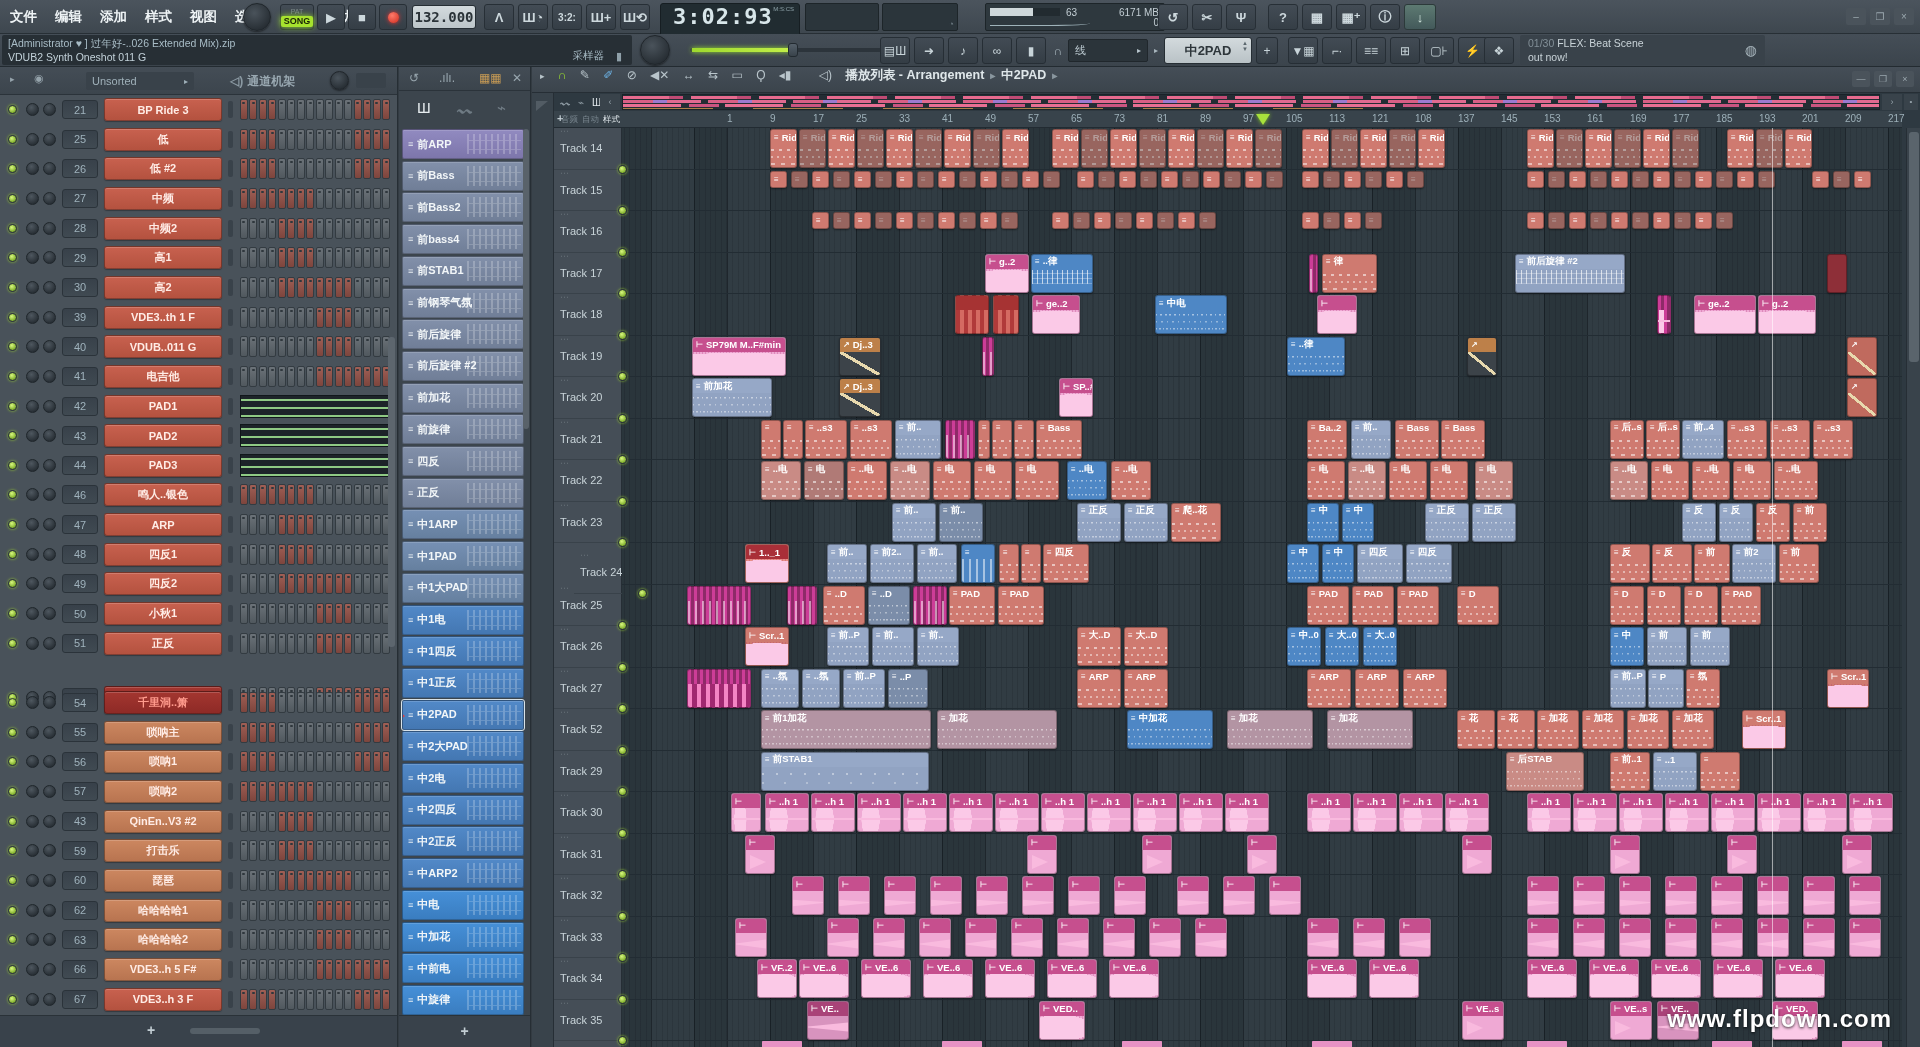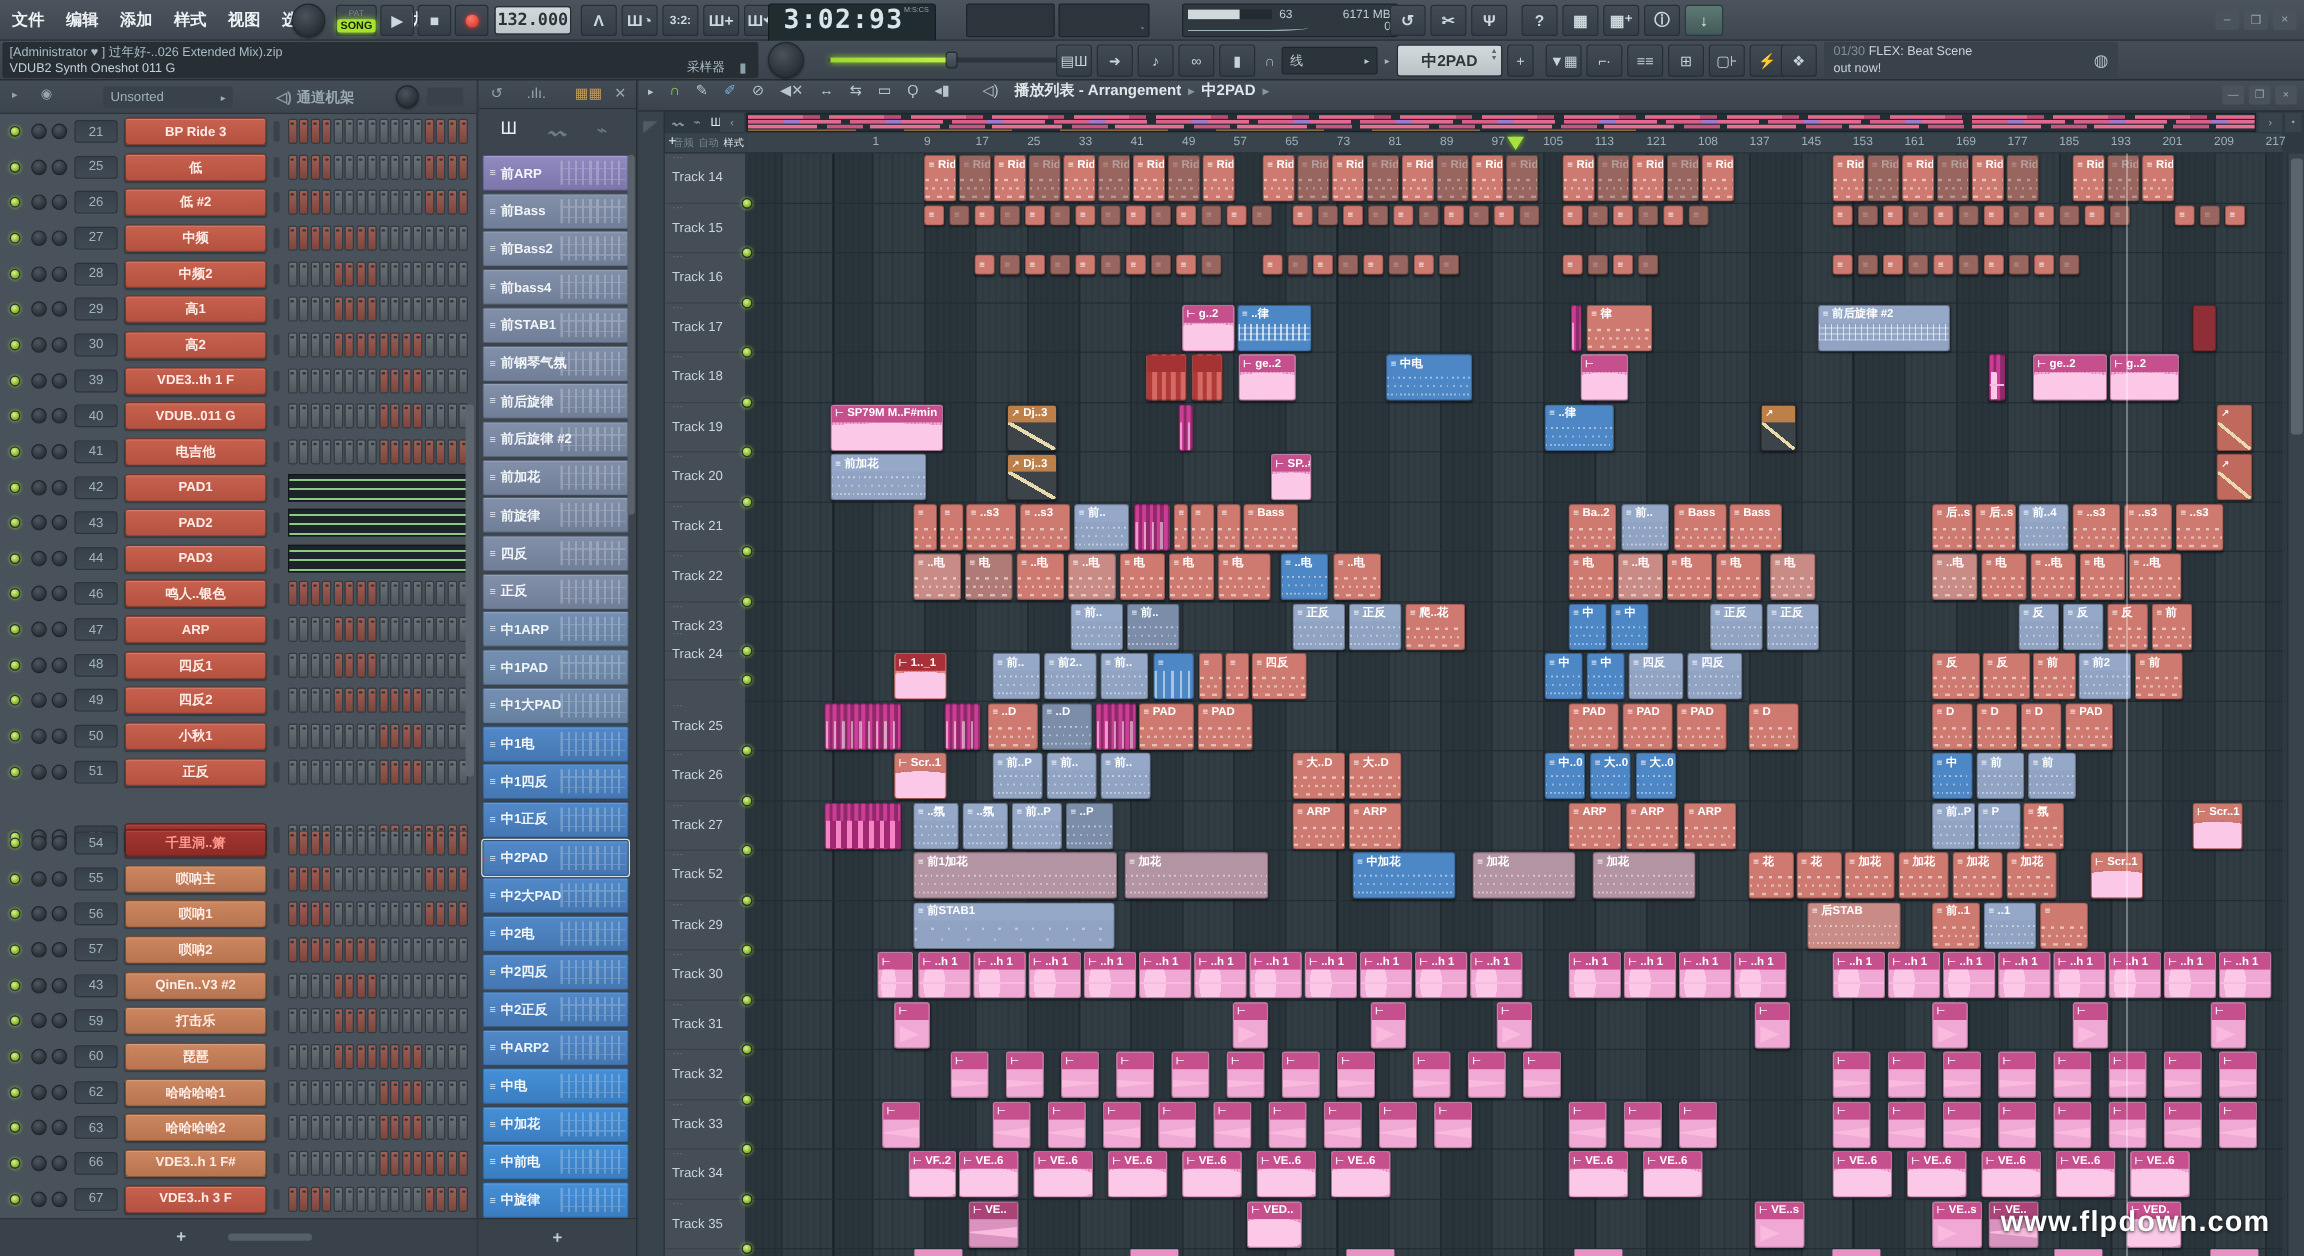--- a/index.html
+++ b/index.html
@@ -13,21 +13,21 @@
 #tb1-knob{left:243px;top:3px;width:28px;height:28px}
 .tbtn{position:absolute;top:4px;height:26px;background:linear-gradient(180deg,#434c55,#353e46);border:1px solid #272f36;border-radius:3px;color:#cdd8dd;display:flex;align-items:center;justify-content:center;font-size:13px}
 #songpat{left:280px;width:34px;display:flex;flex-direction:column;justify-content:center;align-items:center;gap:0}
 #pat-label{font-size:7px;color:#7c878e;line-height:8px}
 #song-label{font-size:9px;font-weight:bold;color:#1a2305;background:#a6e22e;border-radius:2px;padding:0 3px;line-height:11px;box-shadow:0 0 6px #9ade2e}
 #play-btn{left:317px;width:28px}#stop-btn{left:348px;width:28px}
 #rec-btn{left:379px;width:28px}
 #rec-btn .dot{width:11px;height:11px;border-radius:50%;background:radial-gradient(circle at 38% 32%,#ff7a6a,#cf2c1e);box-shadow:0 0 4px #e33}
 #tempo-lcd{left:412px;top:5px;width:64px;height:24px;background:linear-gradient(180deg,#d3dadd,#bcc5c9);border-radius:3px;border:1px solid #262e34;color:#2b3338;font:bold 14px "DejaVu Sans Mono",monospace;display:flex;align-items:center;justify-content:center;position:absolute}
 .ico{font-size:13px;font-weight:bold}
-#time-lcd{position:absolute;left:640px;top:3px;width:140px;height:40px;background:#212c31;border:1px solid #161e22;border-radius:3px;color:#d8e6ea}
+#time-lcd{position:absolute;left:660px;top:3px;width:140px;height:40px;background:#212c31;border:1px solid #161e22;border-radius:3px;color:#d8e6ea}
 #time-lcd .t{position:absolute;left:12px;top:0px;font:bold 22px "DejaVu Sans Mono",monospace;letter-spacing:1px}
 #time-lcd .u{position:absolute;right:5px;top:2px;font-size:6px;color:#8fa3aa}
 .lcd-panel{position:absolute;top:3px;height:28px;background:#2b353b;border:1px solid #1d2529;border-radius:2px}
 #cpu-panel{position:absolute;left:985px;top:3px;width:180px;height:28px;background:#2e383e;border:1px solid #1d2529;border-radius:2px;color:#c3ced4;font-size:10px}
 #cpu-bar{position:absolute;left:4px;top:4px;width:70px;height:8px;background:#222b30}
 #cpu-bar i{display:block;width:62%;height:100%;background:#cfd8db}
 #cpu-val{position:absolute;left:80px;top:3px}
 #mem-val{position:absolute;right:5px;top:3px}
 #mem2-val{position:absolute;right:5px;bottom:2px}
 #cpu-wave{position:absolute;left:4px;bottom:4px;width:100px;height:7px;border-bottom:1px solid #9fb3ba;border-radius:0 0 40% 0}
@@ -1050,21 +1050,21 @@
           <span class="cell"></span>
           <span class="cell"></span>
           <span class="cell"></span>
         </div>
       </div>
       <div class="ch-row" style="top: 887.85px;">
         <span class="led"></span>
         <span class="kn k1"></span>
         <span class="kn k2"></span>
         <div class="ch-num">66</div>
-        <div class="ch-name clr-org">VDE3..h 1 F#</div>
+        <div class="ch-name clr-org">VDE3..h 5 F#</div>
         <div class="ch-peak"></div>
         <div class="ch-steps">
           <span class="cell"></span>
           <span class="cell"></span>
           <span class="cell"></span>
           <span class="cell"></span>
           <span class="cell"></span>
           <span class="cell"></span>
           <span class="cell"></span>
           <span class="cell"></span>
@@ -1352,21 +1352,21 @@
         <span class="led"></span>
       </div>
       <div class="tr-label" style="top: 332px;">
         <span class="nm">Track 22</span>
         <span class="led"></span>
       </div>
       <div class="tr-label" style="top: 373.5px;">
         <span class="nm">Track 23</span>
         <span class="led"></span>
       </div>
-      <div class="tr-label" style="top: 397px;">
+      <div class="tr-label" style="top: 424px; margin-left: 20px;">
         <span class="nm">Track 24</span>
         <span class="led"></span>
       </div>
       <div class="tr-label" style="top: 456.5px;">
         <span class="nm">Track 25</span>
         <span class="led"></span>
       </div>
       <div class="tr-label" style="top: 498px;">
         <span class="nm">Track 26</span>
         <span class="led"></span>

